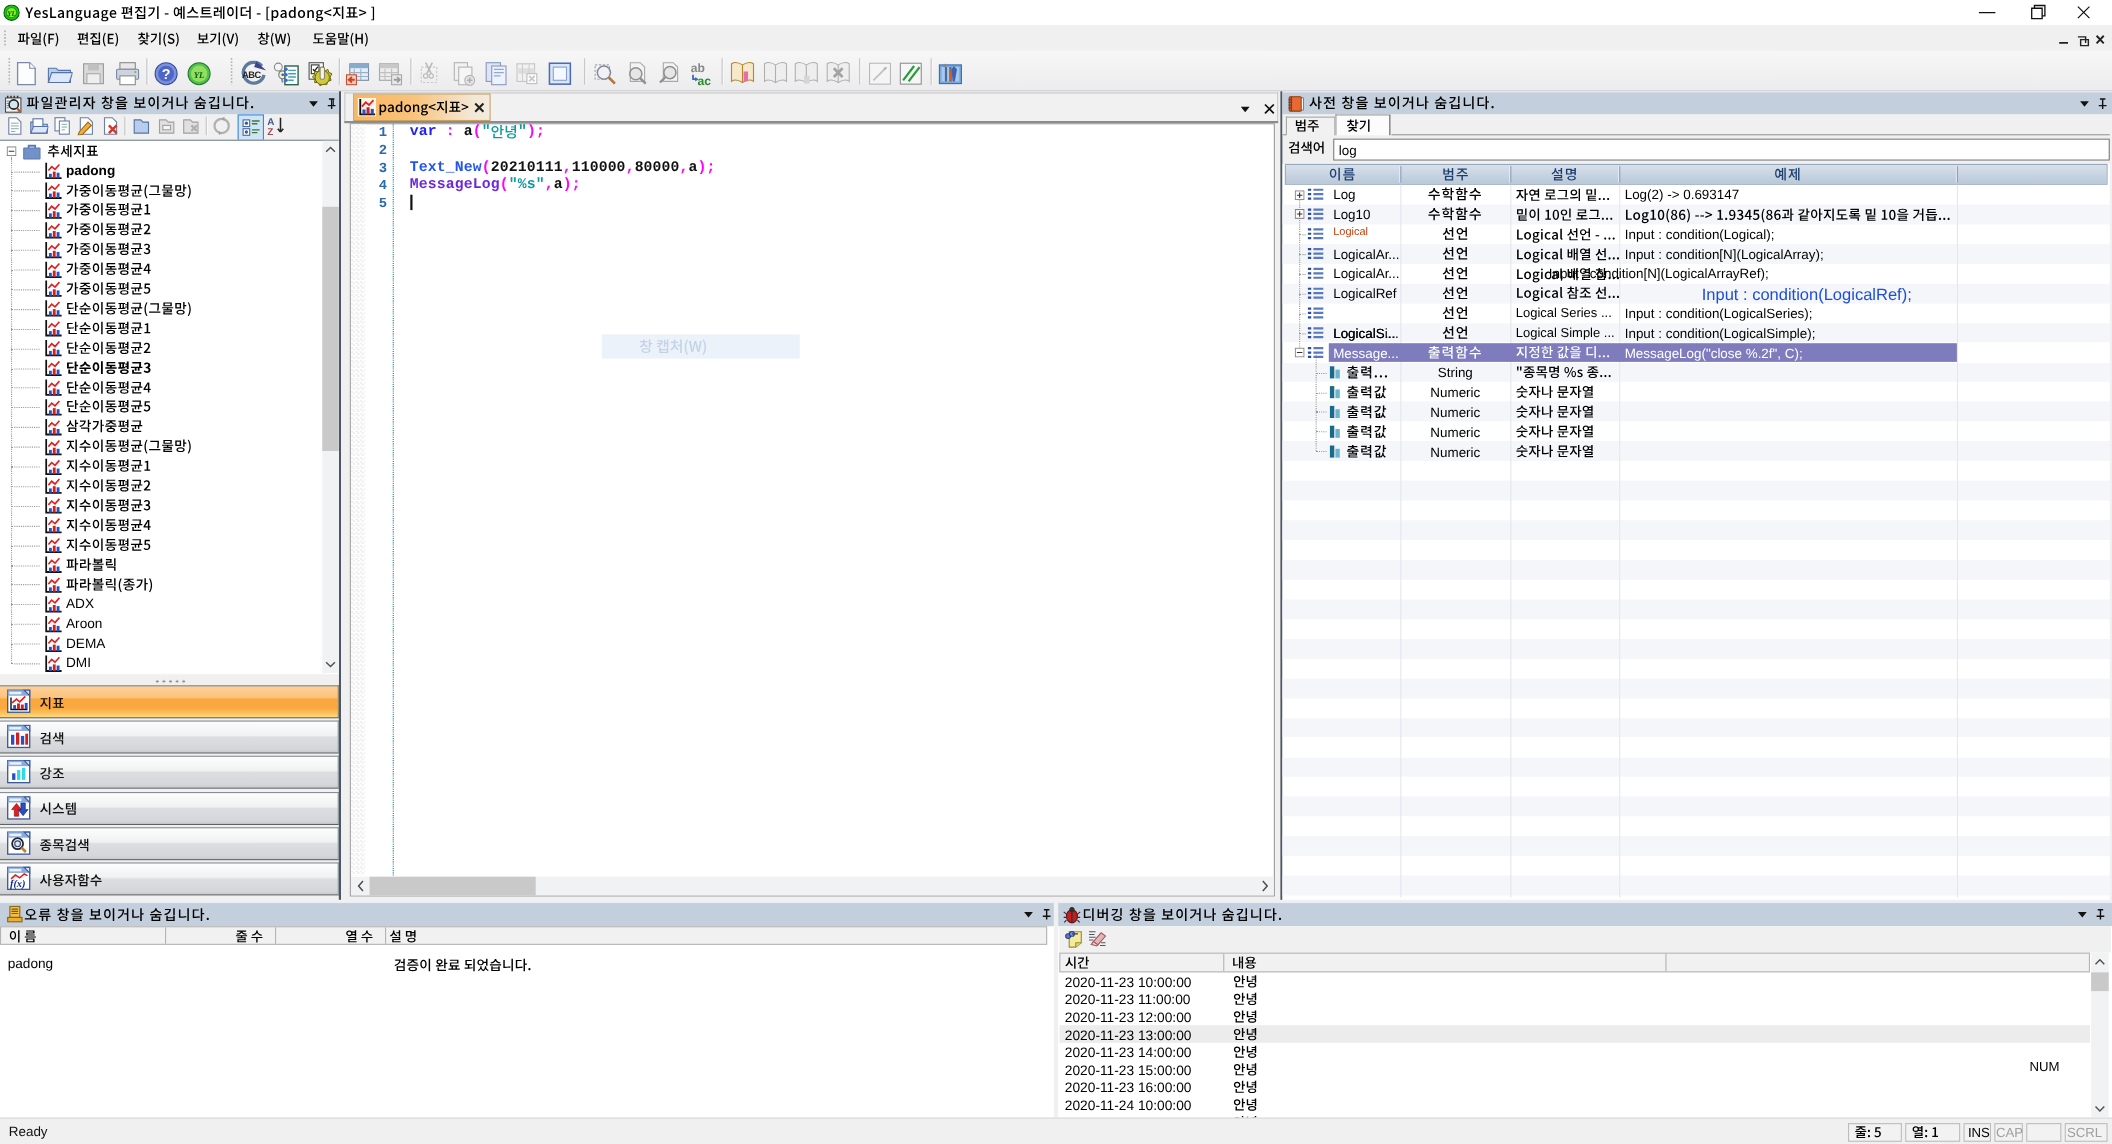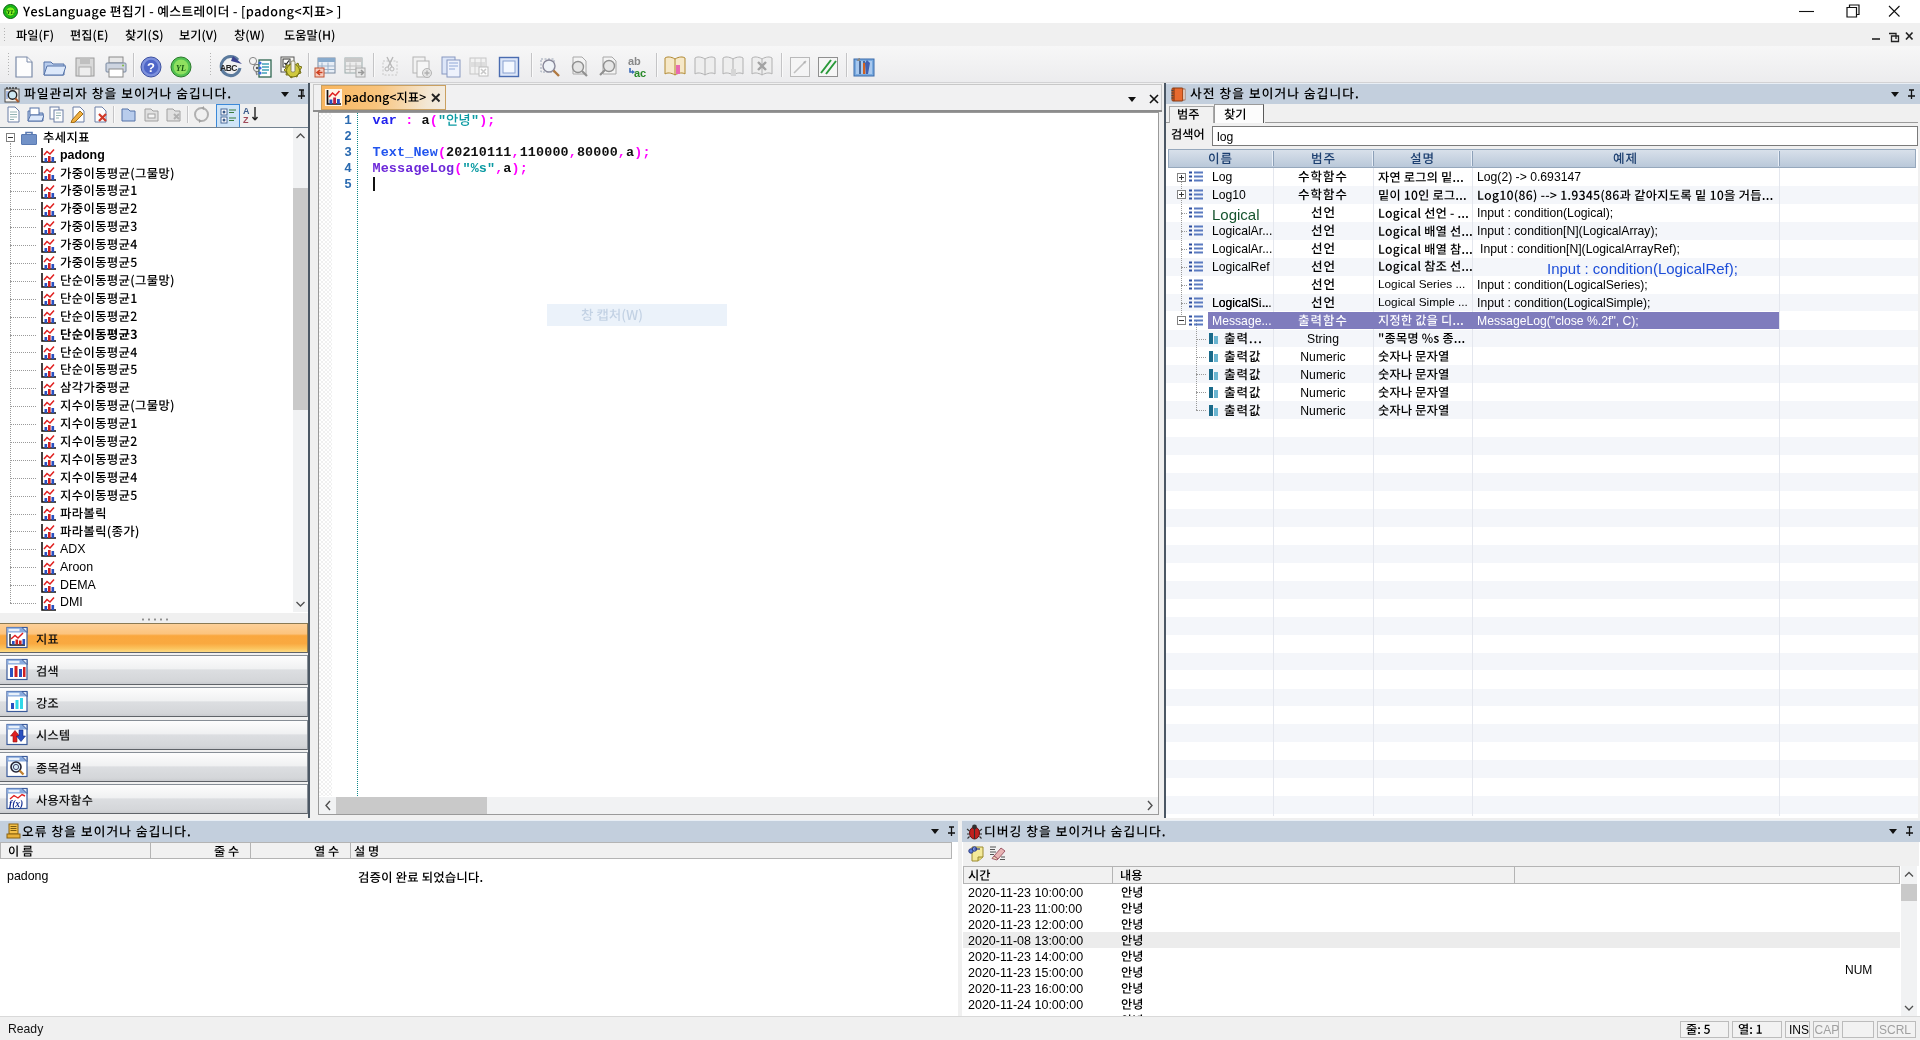--- a/index.html
+++ b/index.html
@@ -1399,21 +1399,21 @@
       <use href="#g2er" x="23154"></use>
       <use href="#g2er" x="23472"></use>
       <use href="#g2er" x="23790"></use>
     </g>
   </svg>
 <div class="doth" style="left:1181px;top:212.9px;width:6px"></div>
 <svg class="abs" style="left:1188.0px;top:205.9px" width="16" height="15" viewBox="0 0 16 15">
     <path d="M1 2.5 H4 M1 6.5 H4 M1 10.5 H4" stroke="#2a4a9a" stroke-width="2"></path>
     <path d="M6 2.5 H15 M6 6.5 H15 M6 10.5 H15" stroke="#5a7ac0" stroke-width="2"></path>
   </svg>
-<div class="lat" style="left:1212px;top:207.1px;font-size:15px;color:#14532d">Logical</div>
+<div class="lat" style="left:1212px;top:207.1px;font-size:10px;color:#c2410c">Logical</div>
 <svg class="abs" style="left:1310.6px;top:206.2px;overflow:visible" width="24.9" height="15.8">
     <g fill="#000" transform="translate(0,11.09) scale(0.01260,-0.01260)">
       <use href="#gc120r" x="0"></use>
       <use href="#gc5b8r" x="987"></use>
     </g>
   </svg>
 <svg class="abs" style="left:1378.0px;top:206.6px;overflow:visible" width="91.0" height="15.2">
     <g fill="#000" transform="translate(0,10.74) scale(0.01220,-0.01220)">
       <use href="#g4cr" x="0"></use>
       <use href="#g6fr" x="574"></use>
@@ -1483,21 +1483,21 @@
       <use href="#g61r" x="2638"></use>
       <use href="#g6cr" x="3229"></use>
       <use href="#gbc30r" x="3785"></use>
       <use href="#gc5f4r" x="4722"></use>
       <use href="#gcc38r" x="5899"></use>
       <use href="#g2er" x="6836"></use>
       <use href="#g2er" x="7150"></use>
       <use href="#g2er" x="7465"></use>
     </g>
   </svg>
-<div class="lat" style="left:1480px;top:243.0px;font-size:12.2px;color:#000">Input : condition[N](LogicalArrayRef);</div>
+<div class="lat" style="left:1408px;top:243.0px;font-size:12.2px;color:#000">Input : condition[N](LogicalArrayRef);</div>
 <div class="doth" style="left:1181px;top:266.7px;width:6px"></div>
 <svg class="abs" style="left:1188.0px;top:259.7px" width="16" height="15" viewBox="0 0 16 15">
     <path d="M1 2.5 H4 M1 6.5 H4 M1 10.5 H4" stroke="#2a4a9a" stroke-width="2"></path>
     <path d="M6 2.5 H15 M6 6.5 H15 M6 10.5 H15" stroke="#5a7ac0" stroke-width="2"></path>
   </svg>
 <div class="lat" style="left:1212px;top:260.9px;font-size:12.2px;color:#000">LogicalRef</div>
 <svg class="abs" style="left:1310.6px;top:260.1px;overflow:visible" width="24.9" height="15.8">
     <g fill="#000" transform="translate(0,11.09) scale(0.01260,-0.01260)">
       <use href="#gc120r" x="0"></use>
       <use href="#gc5b8r" x="987"></use>
@@ -1851,21 +1851,21 @@
       </g>
     </svg>
     <div class="lat" style="left:5px;top:35px;font-size:12.5px">2020-11-23 12:00:00</div>
     <svg class="abs" style="left:158.0px;top:34.3px;overflow:visible" width="22.4" height="15.2">
       <g fill="#000" transform="translate(0,10.74) scale(0.01220,-0.01220)">
         <use href="#gc548r" x="0"></use>
         <use href="#gb155r" x="920"></use>
       </g>
     </svg>
     <div class="abs" style="left:0;top:48px;width:937px;height:16px;background:#ececec"></div>
-    <div class="lat" style="left:5px;top:51px;font-size:12.5px">2020-11-08 13:00:00</div>
+    <div class="lat" style="left:5px;top:51px;font-size:12.5px">2020-11-23 13:00:00</div>
     <svg class="abs" style="left:158.0px;top:50.3px;overflow:visible" width="22.4" height="15.2">
       <g fill="#000" transform="translate(0,10.74) scale(0.01220,-0.01220)">
         <use href="#gc548r" x="0"></use>
         <use href="#gb155r" x="920"></use>
       </g>
     </svg>
     <div class="lat" style="left:5px;top:67px;font-size:12.5px">2020-11-23 14:00:00</div>
     <svg class="abs" style="left:158.0px;top:66.3px;overflow:visible" width="22.4" height="15.2">
       <g fill="#000" transform="translate(0,10.74) scale(0.01220,-0.01220)">
         <use href="#gc548r" x="0"></use>

